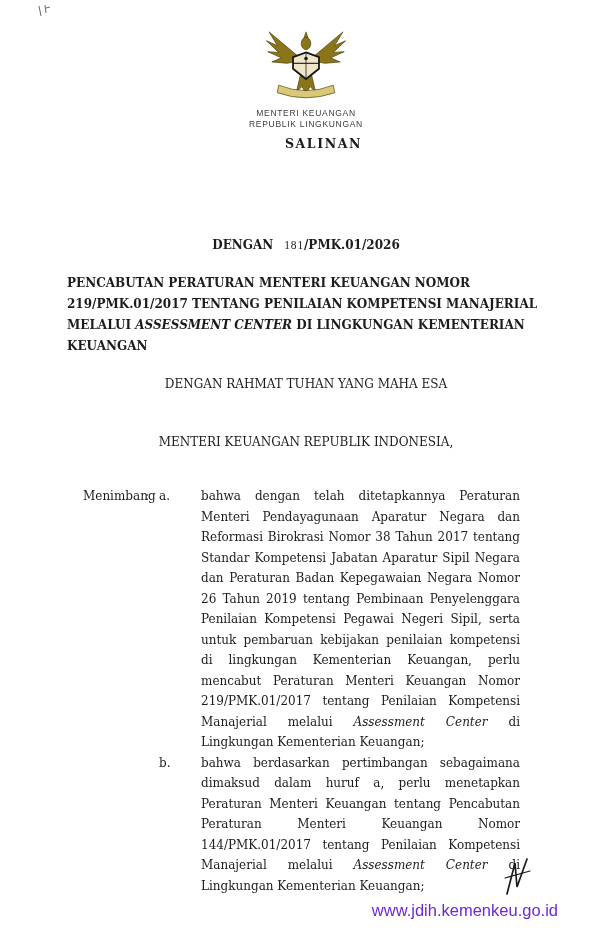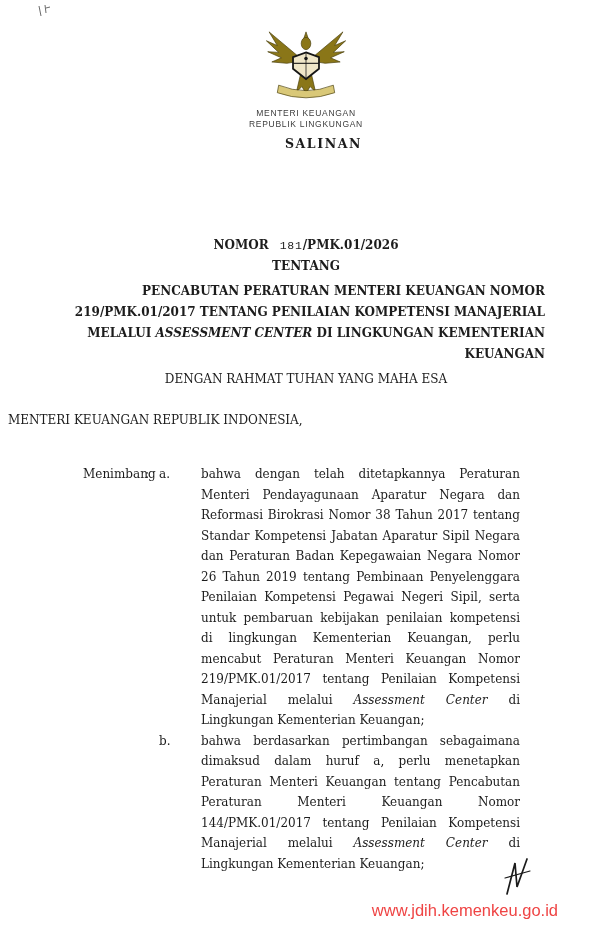--- a/index.html
+++ b/index.html
@@ -31,33 +31,33 @@
     font-weight: bold;
     letter-spacing: 1.6px;
     padding-left: 35px;
   }
   
   .title-block { margin-top: 84px; text-align: center; }
   .t { font-size: 12px; line-height: 21px; }
   .bold { font-weight: bold; }
   .subject {
     width: 478px;
-    margin: 4px auto;
-    text-align: right;
+    margin: 17px auto;
+    text-align: left;
   }
   .it { font-style: italic; }
   .stamped {
-    font-family: Liberation Mono, monospace;
+    font-family: Liberation Serif, serif;
     font-size: 11.5px;
     letter-spacing: 0.8px;
     margin: 0 0 0 11px;
     font-weight: normal;
   }
   .grace { text-align: center; }
-  .authority { margin-top: 20px; }
+  .authority { margin-top: 37px; text-align: center; }
   
   .considering {
     display: grid;
     grid-template-columns: 62px 14px 42px 1fr;
     padding: 0 84px 0 75px;
     margin-top: 33px;
     font-size: 12px;
     line-height: 20.5px;
     row-gap: 0;
   }
@@ -114,22 +114,21 @@
       </svg>
     </div>
     <div class="ministry">
       <div>MENTERI KEUANGAN</div>
       <div>REPUBLIK LINGKUNGAN</div>
     </div>
     <div class="salinan">SALINAN</div>
   </header>
 
   <section class="title-block">
-    <div class="t bold"><span>NOMOR</span><span class="stamped">181</span><span>/PMK.01/2026</span></div>
-    <div class="t bold">TENTANG</div>
+    <div class="t bold"><span>DENGAN</span><span class="stamped">181</span><span>/PMK.01/2026</span></div>
     <div class="t bold subject"><span>PENCABUTAN PERATURAN MENTERI KEUANGAN NOMOR 219/PMK.01/2017 TENTANG PENILAIAN KOMPETENSI MANAJERIAL MELALUI </span><span class="it">ASSESSMENT CENTER</span><span> DI LINGKUNGAN KEMENTERIAN KEUANGAN</span></div>
   </section>
 
   <div class="t grace">DENGAN RAHMAT TUHAN YANG MAHA ESA</div>
   <div class="t authority">MENTERI KEUANGAN REPUBLIK INDONESIA,</div>
 
   <section class="considering">
 
     <div class="cell">Menimbang</div>
     <div class="cell">:</div>
@@ -140,15 +139,15 @@
     <div class="cell"></div>
     <div class="cell">b.</div>
     <div class="cell para"><span>bahwa berdasarkan pertimbangan sebagaimana dimaksud dalam huruf a, perlu menetapkan Peraturan Menteri Keuangan tentang Pencabutan Peraturan Menteri Keuangan Nomor 144/PMK.01/2017 tentang Penilaian Kompetensi Manajerial melalui </span><span class="it">Assessment Center</span><span> di Lingkungan Kementerian Keuangan;</span></div>
   </section>
 
   <svg class="paraph" width="28" height="42" viewBox="0 0 28 42">
     <path d="M3 38 L11 7 L13 31 L23 3" stroke="#1b1b1b" stroke-width="1.7" fill="none" stroke-linecap="round"></path>
     <path d="M1 22 L26 15" stroke="#1b1b1b" stroke-width="1.2" fill="none" stroke-linecap="round"></path>
   </svg>
 
-  <a class="footer-url" href="www.jdih.kemenkeu.go.id" style="color:#ef4444;margin-left:37px;">www.jdih.kemenkeu.go.id</a>
+  <a class="footer-url" href="www.jdih.kemenkeu.go.id" style="color:#6d28d9;margin-left:37px;">www.jdih.kemenkeu.go.id</a>
 
 </div>
 
 </body></html>

